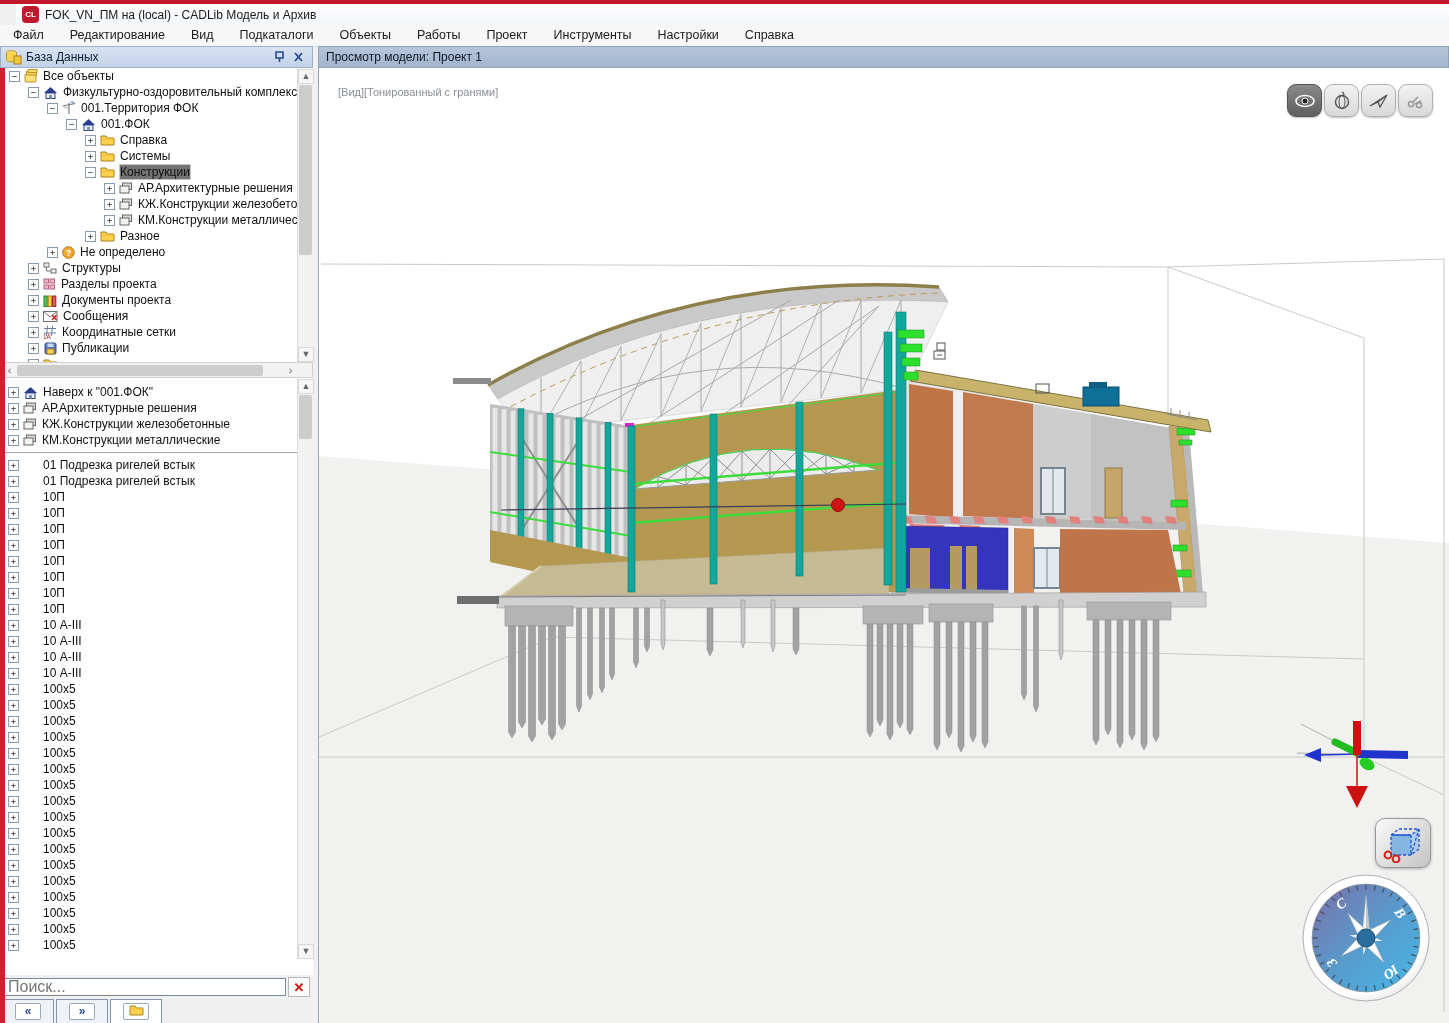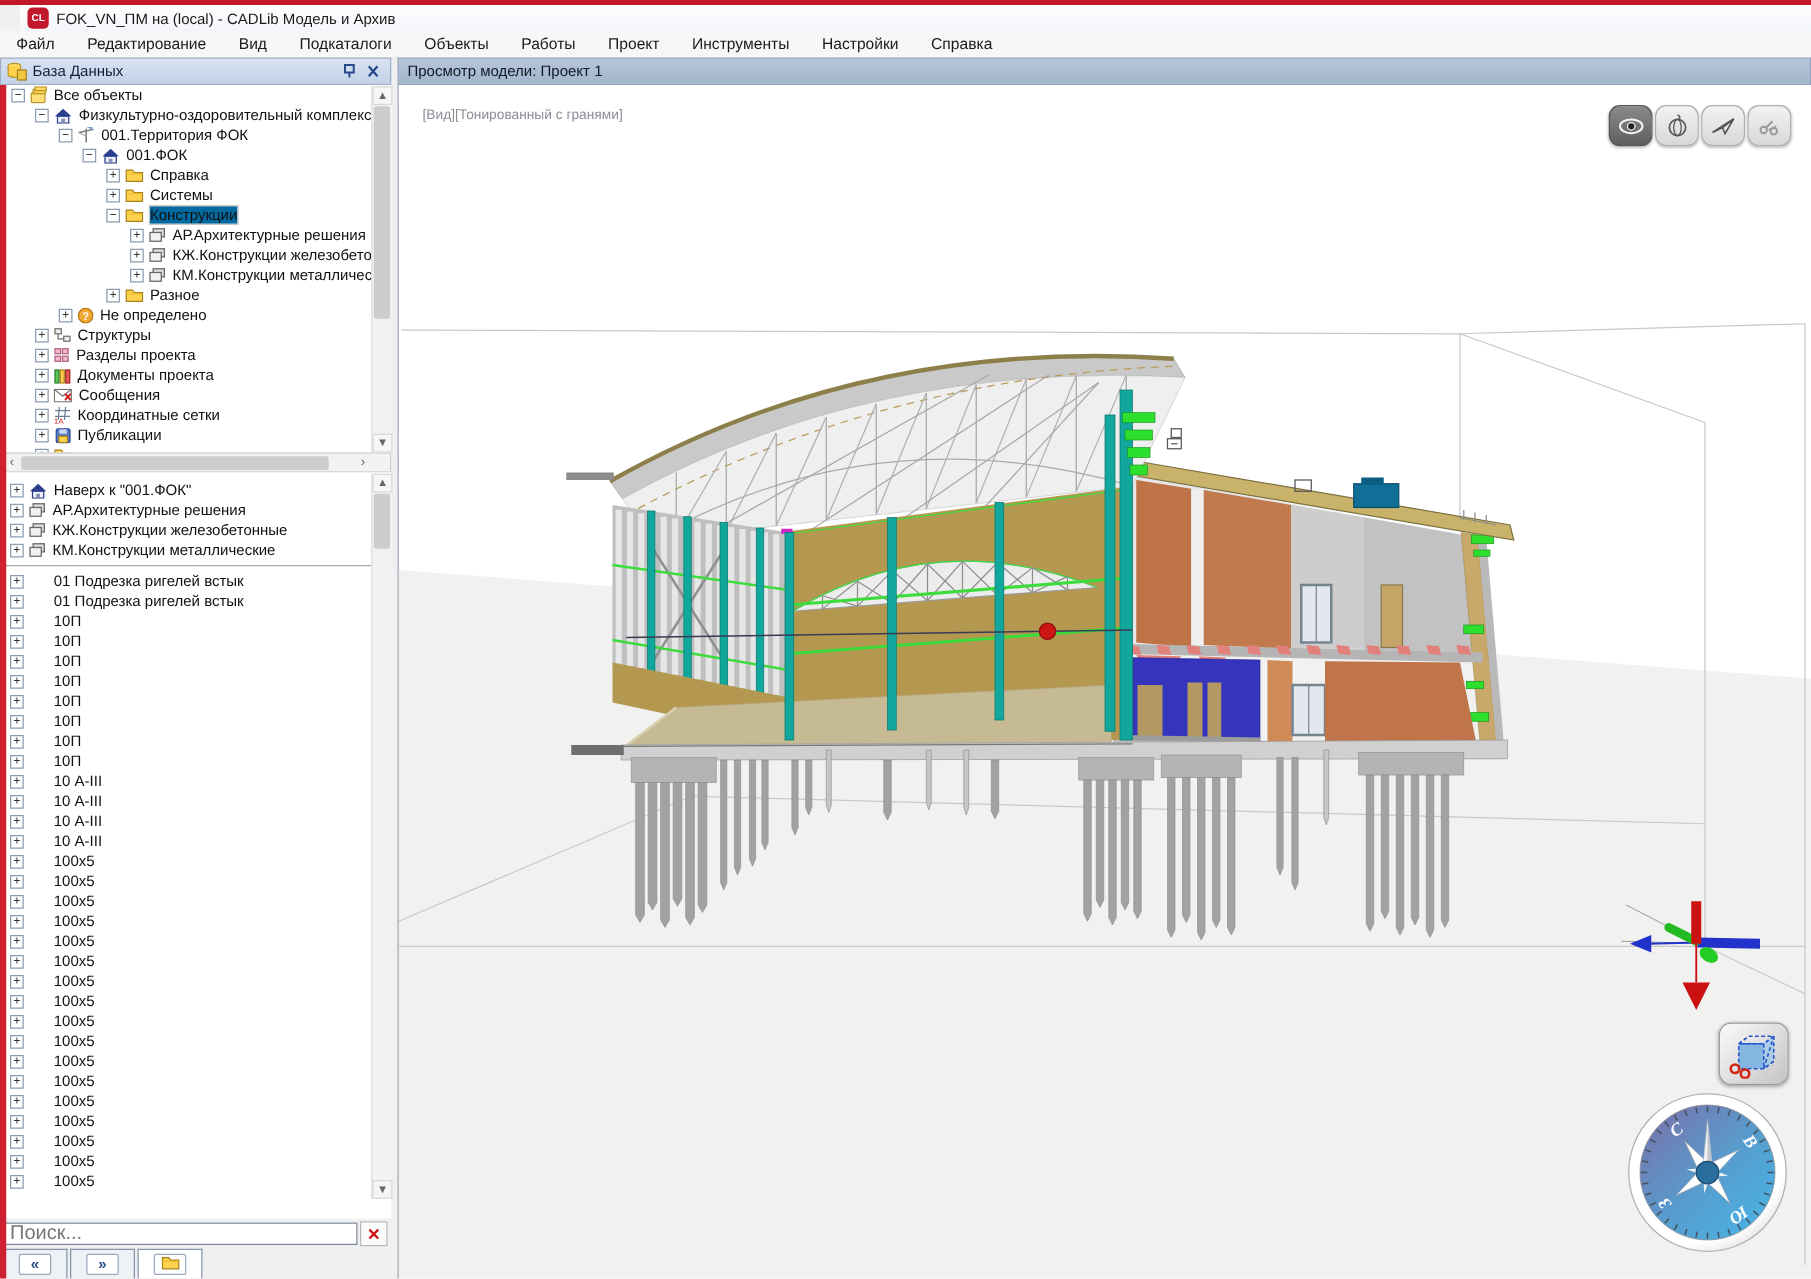--- a/index.html
+++ b/index.html
@@ -46,21 +46,21 @@
           color:#666;font-size:9px;text-align:center;line-height:13px;}
   .sb-thumb{position:absolute;left:1px;width:13px;background:#cdcdcd;border-radius:2px;}
   .hs-btn{position:absolute;top:1px;width:15px;height:13px;color:#666;font-size:11px;text-align:center;line-height:13px;}
   .hs-thumb{position:absolute;top:2px;height:11px;background:#cdcdcd;border-radius:2px;}
   
   .trow{height:16px;display:flex;align-items:center;white-space:nowrap;}
   .ebox{width:11px;height:11px;border:1px solid #8c9cb0;background:#fff;color:#333;font-size:9px;line-height:9px;
         text-align:center;flex:0 0 11px;box-sizing:border-box;font-family:"DejaVu Sans Mono",monospace;}
   .ticon{margin-left:4px;display:inline-flex;flex:0 0 auto;}
   .tlabel{margin-left:5px;color:#101010;}
-  .trow.sel .tlabel{background:#0369a1;outline:1px solid #c6c6c6;}
+  .trow.sel .tlabel{background:#737373;outline:1px solid #c6c6c6;}
   .sep-line{height:1px;background:#a8a8a8;margin:4px 0 4px 0;}
   
   .viewport{position:absolute;left:318px;top:68px;width:1131px;height:955px;background:#ffffff;
             border-left:1px solid #9aa6b4;box-sizing:border-box;overflow:hidden;}
   .hud{position:absolute;left:19px;top:18px;color:#8a8f96;font-size:11px;}
   .vp-btns{position:absolute;left:968px;top:16px;display:flex;gap:2px;}
   .vbtn{width:33px;height:31px;border-radius:9px;border:1px solid #b0b0b0;
         background:linear-gradient(#f2f2f2,#d8d8d8);display:flex;align-items:center;justify-content:center;
         box-shadow:0 1px 2px rgba(0,0,0,0.25);}
   .vbtn.active{background:linear-gradient(#8a8a8a,#5f5f5f);border-color:#555;}

